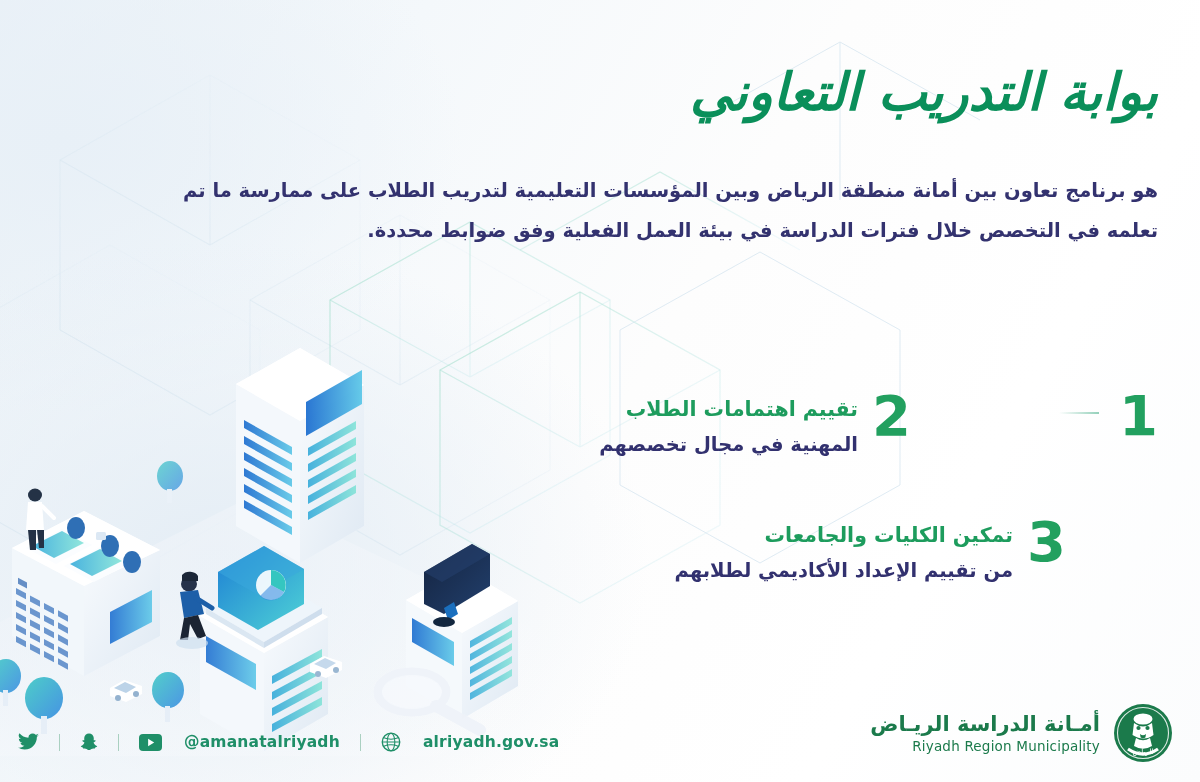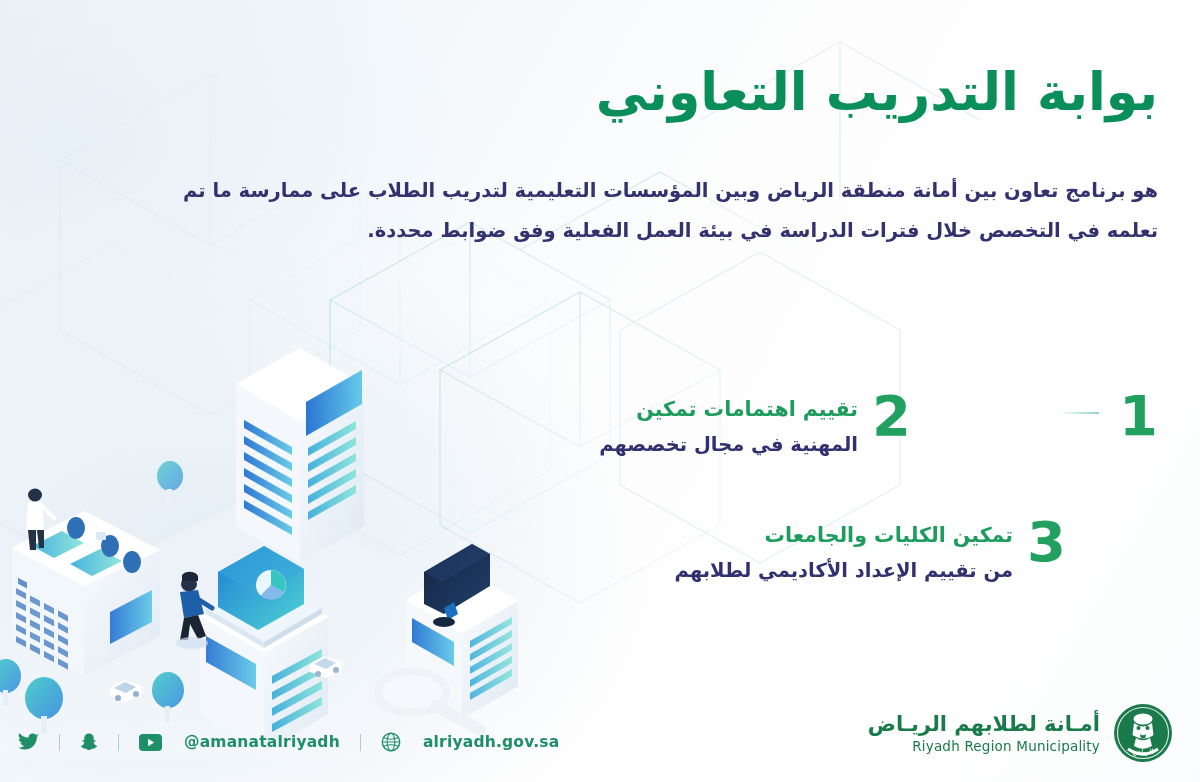--- a/index.html
+++ b/index.html
@@ -37,20 +37,21 @@
     direction:rtl;
   }
 
   .title{
     color:#0a8f5a;
     font-size:52px;
     font-weight:700;
     letter-spacing:1px;
     line-height:1.18;
     text-shadow:0 1px 1px rgba(255,255,255,.7);
+    font-style:italic;
   }
 
   .subtitle{
     color:#2f2e70;
     font-size:33px;
     font-weight:700;
     margin-top:12px;
     letter-spacing:.5px;
   }
 
@@ -470,21 +471,21 @@
         <div class="goal">
           <div class="goal-num">1</div>
           <div class="goal-dash"></div>
         </div>
 
         <div class="spacer-wide"></div>
 
         <div class="goal">
           <div class="goal-num">2</div>
           <div class="goal-txt">
-            <div class="goal-l1">تقييم اهتمامات تمكين</div>
+            <div class="goal-l1">تقييم اهتمامات الطلاب</div>
             <div class="goal-l2">المهنية في مجال تخصصهم</div>
           </div>
         </div>
 
       </div>
 
       <div class="goal-row-2">
         <div class="spacer-mid"></div>
         <div class="goal">
           <div class="goal-num">3</div>
@@ -507,21 +508,21 @@
         <path d="M22,21 q9,7 18,0 l1.5,12 q-9.5,7 -21,0 Z"></path>
         <circle cx="26.5" cy="26" r="2.1" fill="#1b7a4b"></circle>
         <circle cx="35.5" cy="26" r="2.1" fill="#1b7a4b"></circle>
         <path d="M28,32 q3,2.6 6,0 l-.6,3.4 q-2.4,1.6 -4.8,0 Z" fill="#1b7a4b"></path>
         <path d="M24,36 q7,4.5 14,0 l2,8 q-9,5.5 -18,0 Z"></path>
       </g>
       <path d="M16,47 q15,10 30,0" fill="none" stroke="#ffffff" stroke-width="3.2"></path>
       <text x="31" y="52" font-size="7.2" fill="#ffffff" text-anchor="middle" font-family="'DejaVu Sans',sans-serif">الرياض</text>
     </svg>
     <div class="logo-words">
-      <div class="logo-ar">أمـانة لطلابهم الريـاض</div>
+      <div class="logo-ar">أمـانة الدراسة الريـاض</div>
       <div class="logo-en">Riyadh Region Municipality</div>
     </div>
   </div>
 
   <div class="social">
 
     <svg width="21" height="18" viewBox="0 0 24 20">
       <path fill="#1f8f68" d="M24,2.4 a9.6,9.6 0 0,1 -2.83,0.78 A4.93,4.93 0 0,0 23.34,0.5 a9.86,9.86 0 0,1 -3.13,1.2 A4.92,4.92 0 0,0 11.8,5.2 a13.96,13.96 0 0,1 -10.14,-5.14 a4.92,4.92 0 0,0 1.52,6.57 A4.88,4.88 0 0,1 0.96,6.02 v0.06 a4.92,4.92 0 0,0 3.95,4.83 a4.93,4.93 0 0,1 -2.22,0.08 a4.93,4.93 0 0,0 4.6,3.42 A9.87,9.87 0 0,1 0,16.42 a13.92,13.92 0 0,0 7.55,2.21 c9.06,0 14.01,-7.5 14.01,-14.01 l-0.02,-0.64 A10,10 0 0,0 24,2.4 Z"></path>
     </svg>
 

